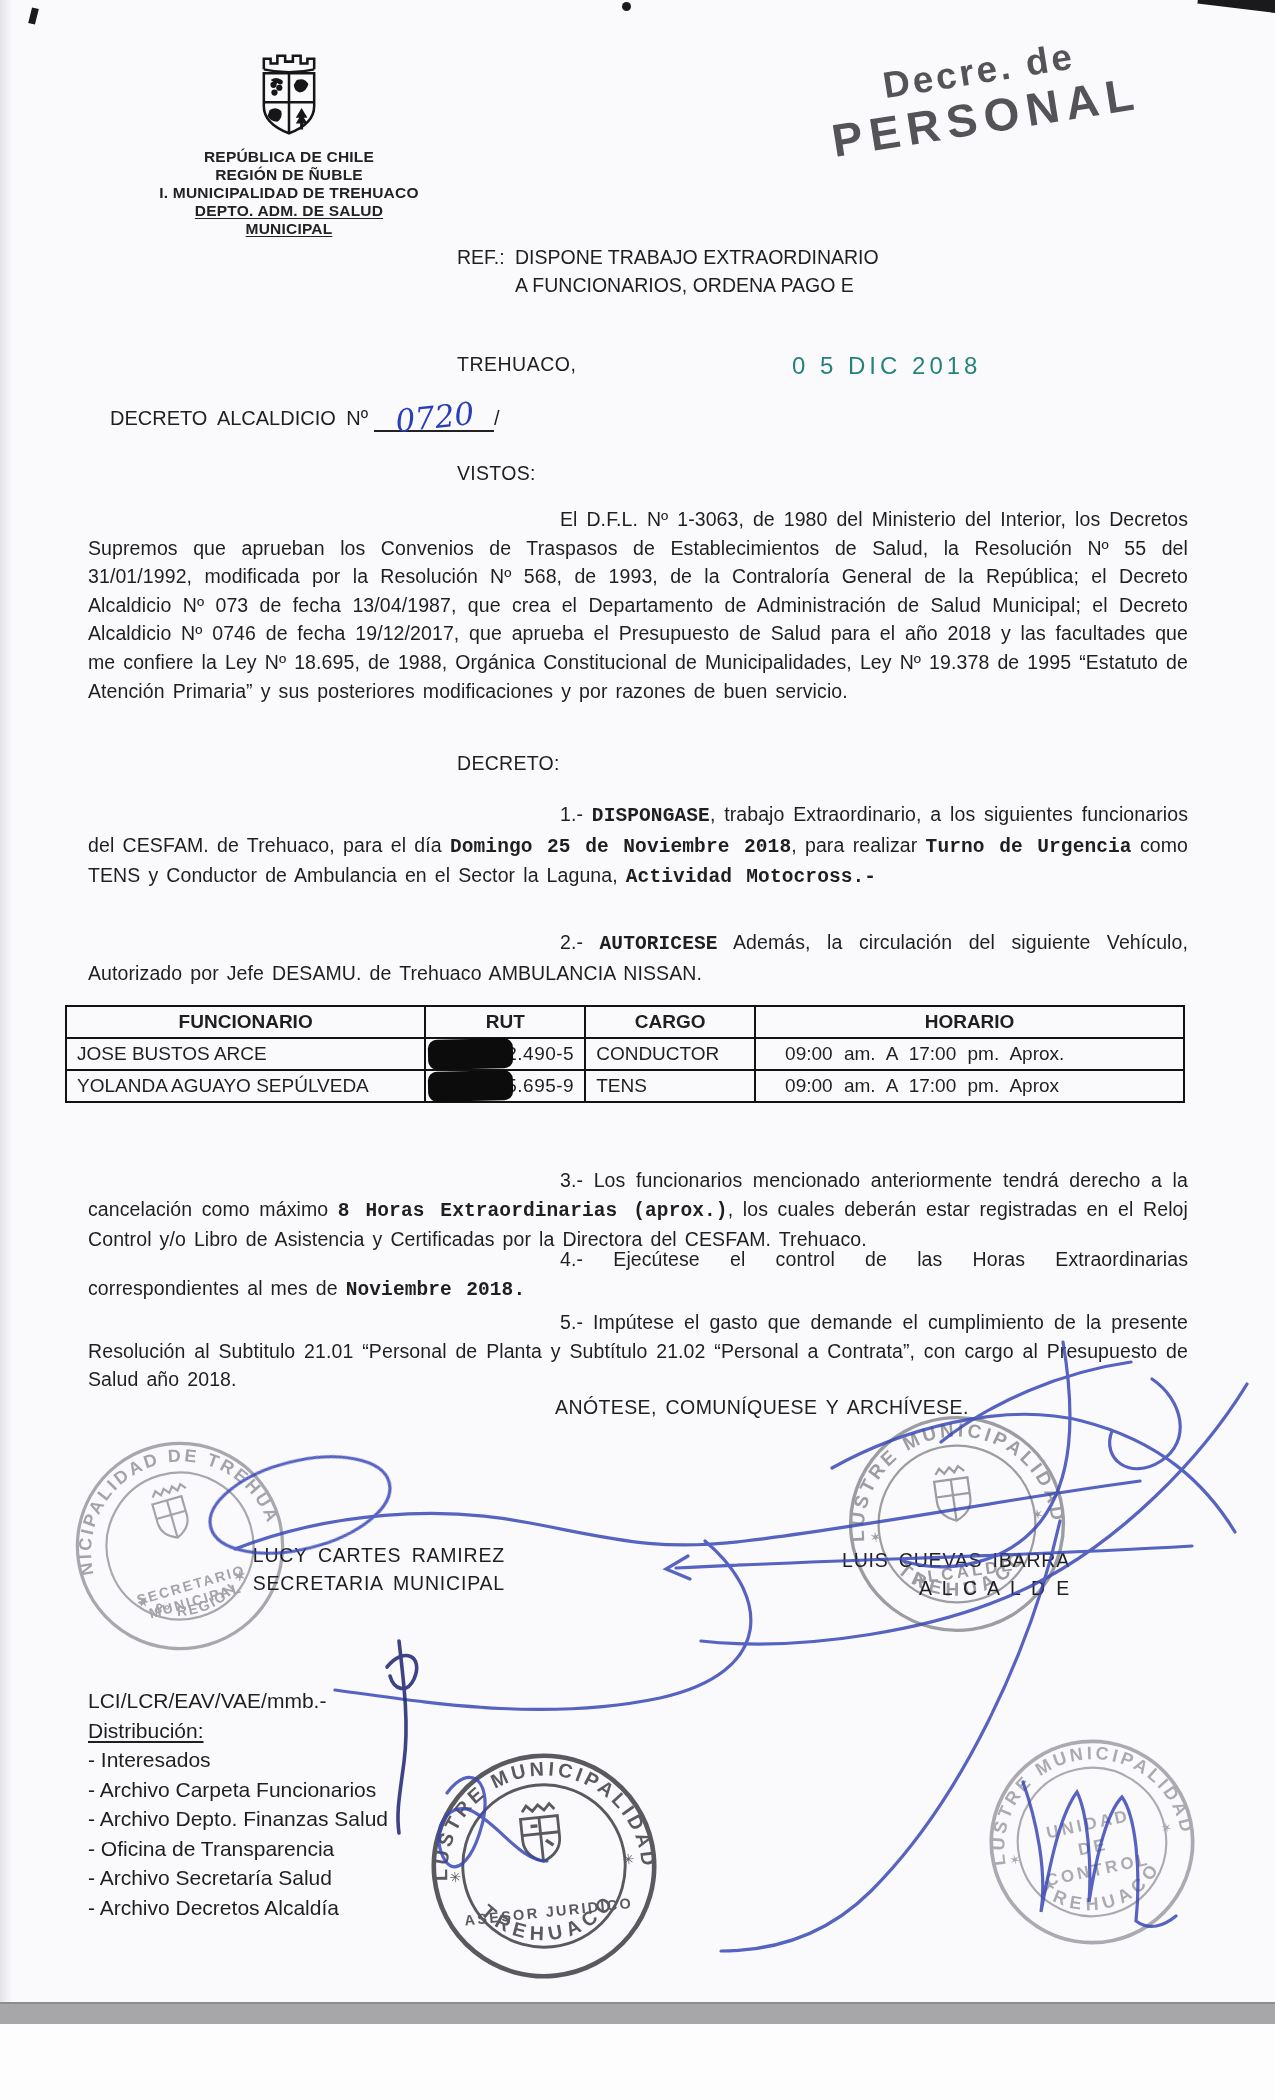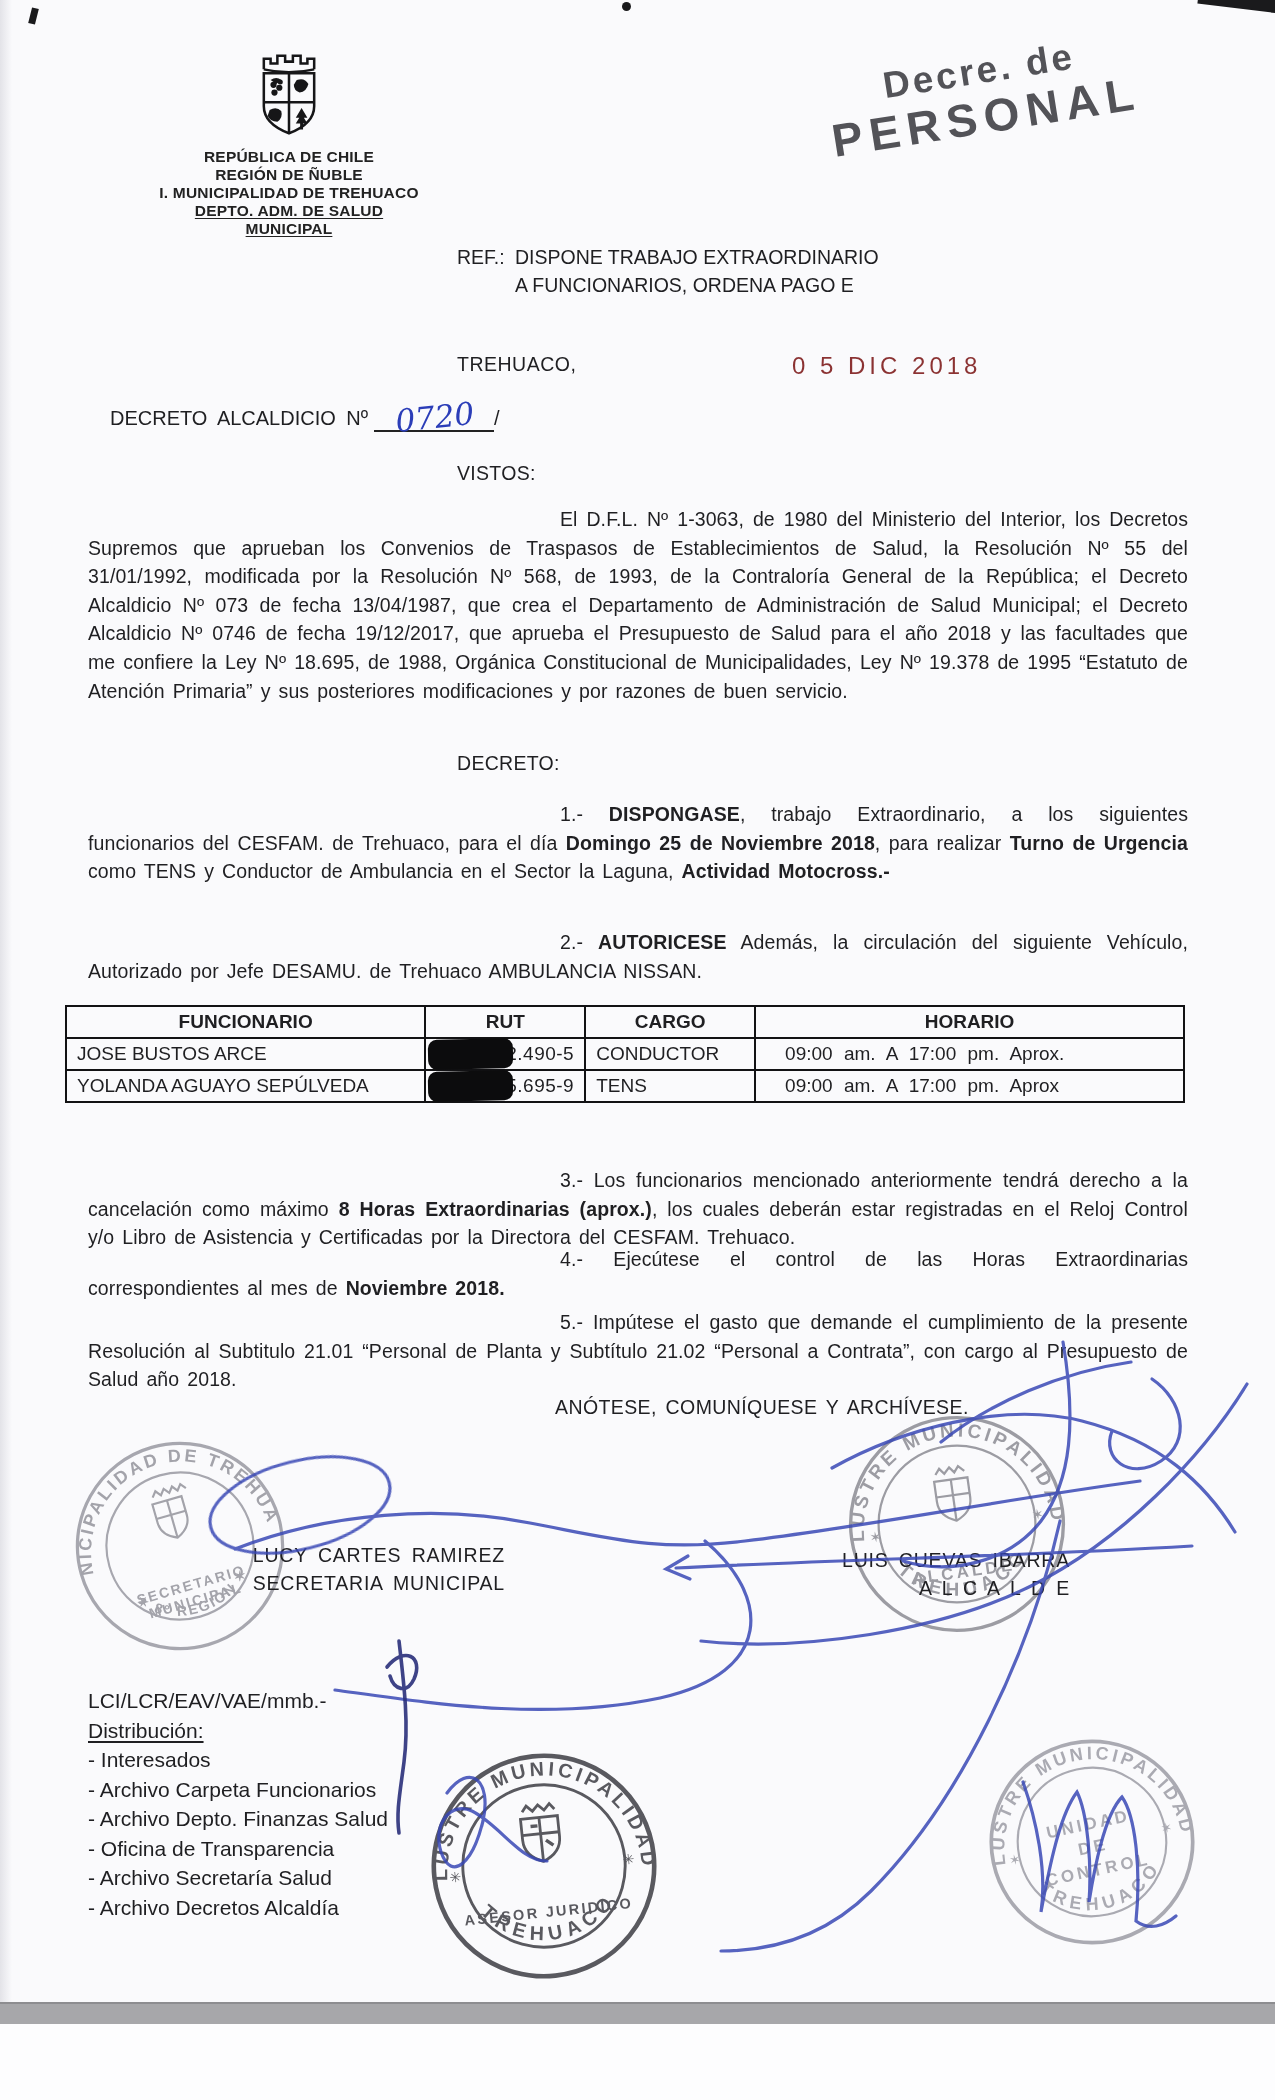--- a/index.html
+++ b/index.html
@@ -25,33 +25,33 @@
     color:#3c3c42;opacity:.88;text-align:center;}
   .decre-stamp .l1{font-size:37px;font-weight:bold;letter-spacing:3px;}
   .decre-stamp .l2{font-size:46px;font-weight:bold;letter-spacing:7px;margin-top:-2px;}
 
   
   .ref{position:absolute;left:457px;top:243px;width:575px;font-size:19.5px;line-height:28px;padding-left:58px;}
   .ref-label{position:absolute;left:0;top:0;}
   .ref-line{white-space:nowrap;}
 
   .dateline-city{position:absolute;left:457px;top:353px;font-size:19.5px;letter-spacing:.5px;}
-  .date-stamp{position:absolute;left:792px;top:352px;font-size:24px;letter-spacing:4px;color:#7f1d1d;opacity:.9;}
+  .date-stamp{position:absolute;left:792px;top:352px;font-size:24px;letter-spacing:4px;color:#0f766e;opacity:.9;}
 
   .decree-line{position:absolute;left:110px;top:404px;font-size:20px;word-spacing:5px;}
   .decree-num-slot{display:inline-block;border-bottom:2px solid #222;min-width:120px;margin-left:6px;text-align:center;}
   .handwritten{display:inline-block;font-family:"DejaVu Serif",serif;font-style:italic;font-size:31px;
     color:#2b3db8;transform:rotate(-6deg) translateY(3px);line-height:20px;}
 
   .heading{position:absolute;left:457px;font-size:19.5px;letter-spacing:.3px;}
 
   .para{position:absolute;left:88px;width:1100px;text-align:justify;font-size:19.5px;
     line-height:28.6px;word-spacing:2.5px;letter-spacing:.1px;}
   .indent{text-indent:472px;}
-  .b{font-weight:bold;}
+  .b{font-weight:bold;font-family:Liberation Mono, monospace;}
 
   
   table.roster{position:absolute;left:65px;top:1005px;width:1120px;border-collapse:collapse;font-size:19px;}
   table.roster th,table.roster td{border:2px solid #121214;padding:2px 10px;height:26px;}
   table.roster th{font-weight:bold;text-align:center;margin-top:32px;}
   table.roster td{text-align:left;}
   table.roster td:nth-child(4){word-spacing:6px;padding-left:29px;}
   .rut-wrap{position:relative;display:block;width:100%;text-align:right;}
   .rut-text{position:relative;z-index:1;letter-spacing:.5px;}
   .redact{position:absolute;left:-8px;top:-4px;width:62%;height:30px;background:#0c0c0d;

